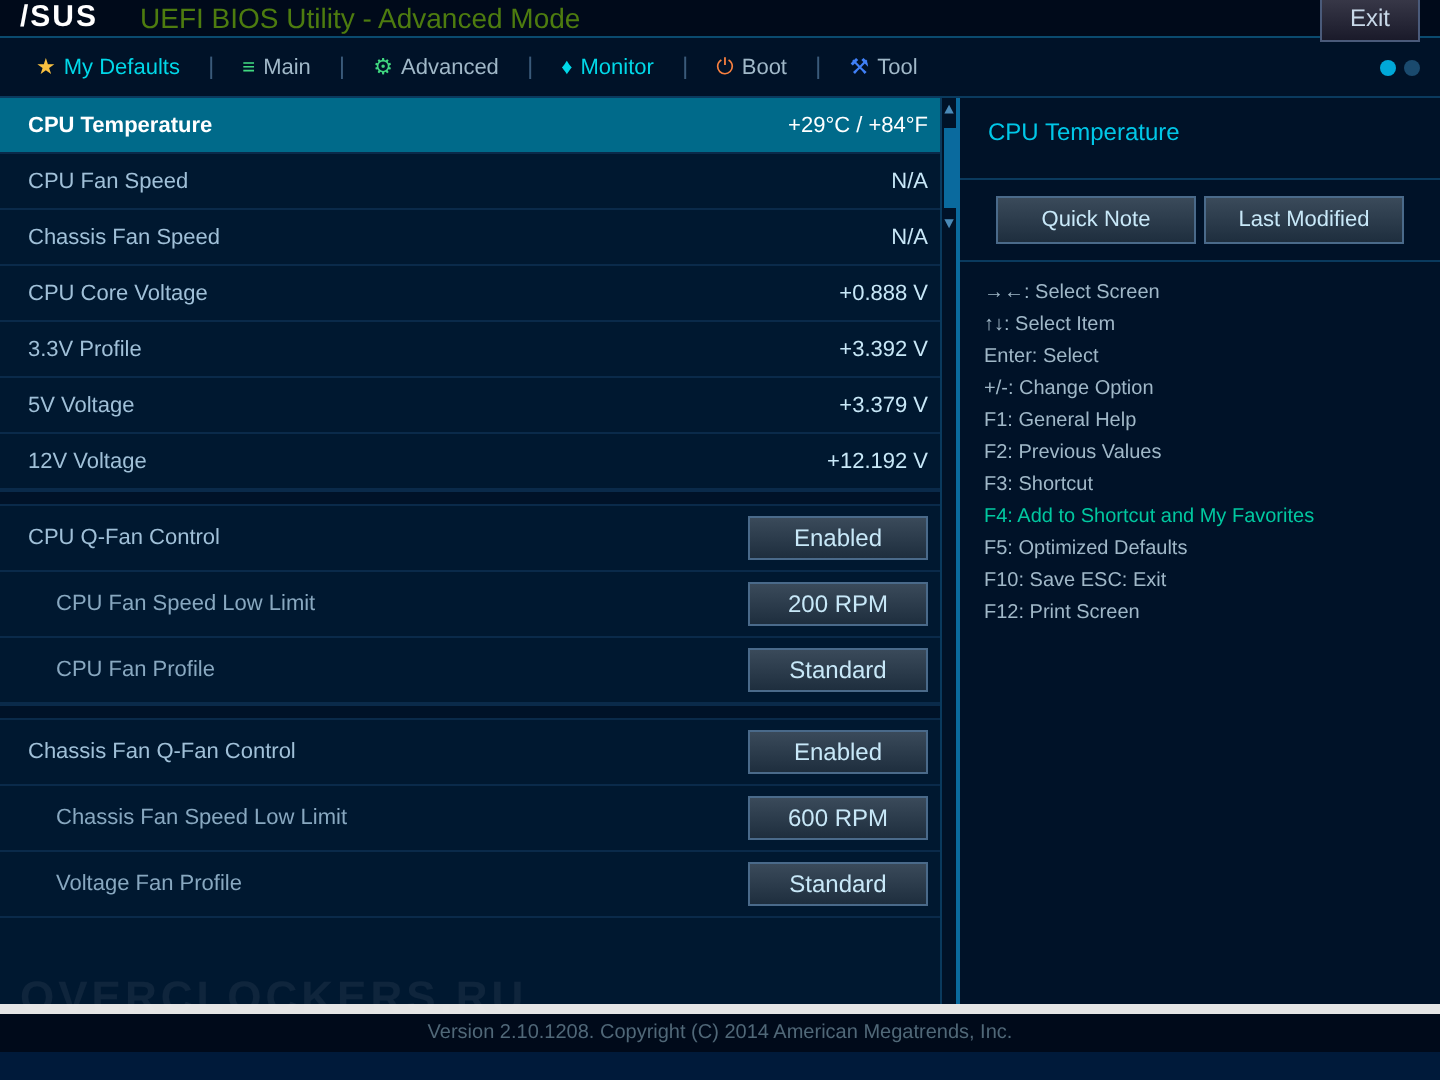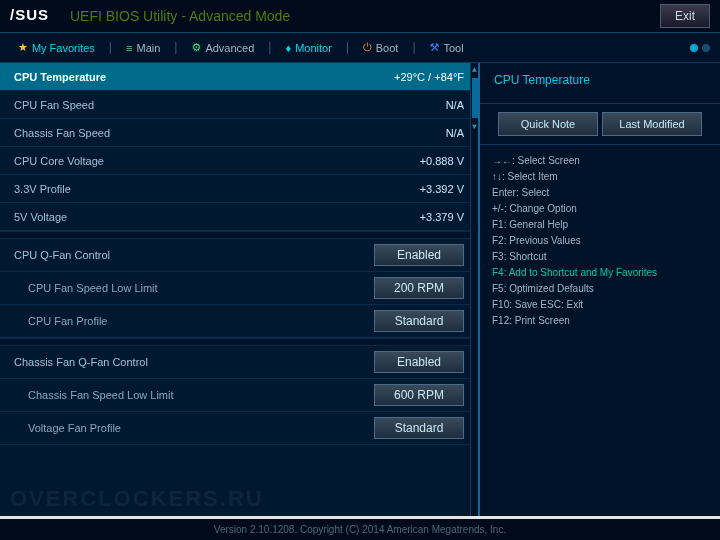--- a/index.html
+++ b/index.html
@@ -10,21 +10,21 @@
       font-family: 'Courier New', monospace;
       font-size: 12px;
       color: #c8d8e8;
       overflow: hidden;
       position: relative;
     }
 
     
     #header {
       background: #000a1a;
-      height: 33px;
+      height: 19px;
       display: flex;
       align-items: center;
       justify-content: space-between;
       padding: 0 10px;
       border-bottom: 1px solid #0a4a6e;
     }
     #header-left {
       display: flex;
       align-items: center;
       gap: 8px;
@@ -237,21 +237,21 @@
       font-family: Arial, sans-serif;
     }
     .help-line.accent {
       color: #00c8a0;
     }
 
     
     #footer {
       height: 24px;
       background: #000a1a;
-      border-top: 3px solid #e5e5e5;
+      border-top: 5px solid #e5e5e5;
       display: flex;
       align-items: center;
       justify-content: center;
     }
     #footer-text {
       color: #506878;
       font-size: 10px;
       font-family: Arial, sans-serif;
     }
     #watermark {
@@ -283,21 +283,21 @@
           <text x="0" y="17" fill="white" font-size="15" font-weight="900" font-family="Arial,sans-serif">/SUS</text>
         </svg></span>
     <span id="header-title">UEFI BIOS Utility - Advanced Mode</span>
   </div>
   <button id="exit-button">Exit</button>
 </div>
 
 <div id="nav">
   <div class="nav-item active">
     <span class="nav-icon icon-yellow">★</span>
-    <span>My Favorites</span>
+    <span>My Defaults</span>
   </div>
   <span class="nav-separator">|</span>
   <div class="nav-item">
     <span class="nav-icon icon-green">≡</span>
     <span>Main</span>
   </div>
   <span class="nav-separator">|</span>
   <div class="nav-item">
     <span class="nav-icon icon-green">⚙</span>
     <span>Advanced</span>
@@ -343,20 +343,24 @@
       <span class="monitor-item-label">CPU Core Voltage</span>
       <span class="monitor-item-value">+0.888 V</span>
     </div>
     <div class="monitor-item">
       <span class="monitor-item-label">3.3V Profile</span>
       <span class="monitor-item-value">+3.392 V</span>
     </div>
     <div class="monitor-item">
       <span class="monitor-item-label">5V Voltage</span>
       <span class="monitor-item-value">+3.379 V</span>
+    </div>
+    <div class="monitor-item">
+      <span class="monitor-item-label">12V Voltage</span>
+      <span class="monitor-item-value">+12.192 V</span>
     </div>
 
     <div class="monitor-separator"></div>
 
     <div class="monitor-item">
       <span class="monitor-item-label">CPU Q-Fan Control</span>
       <button class="btn-value">Enabled</button>
     </div>
     <div class="monitor-item sub">
       <span class="monitor-item-label">CPU Fan Speed Low Limit</span>

